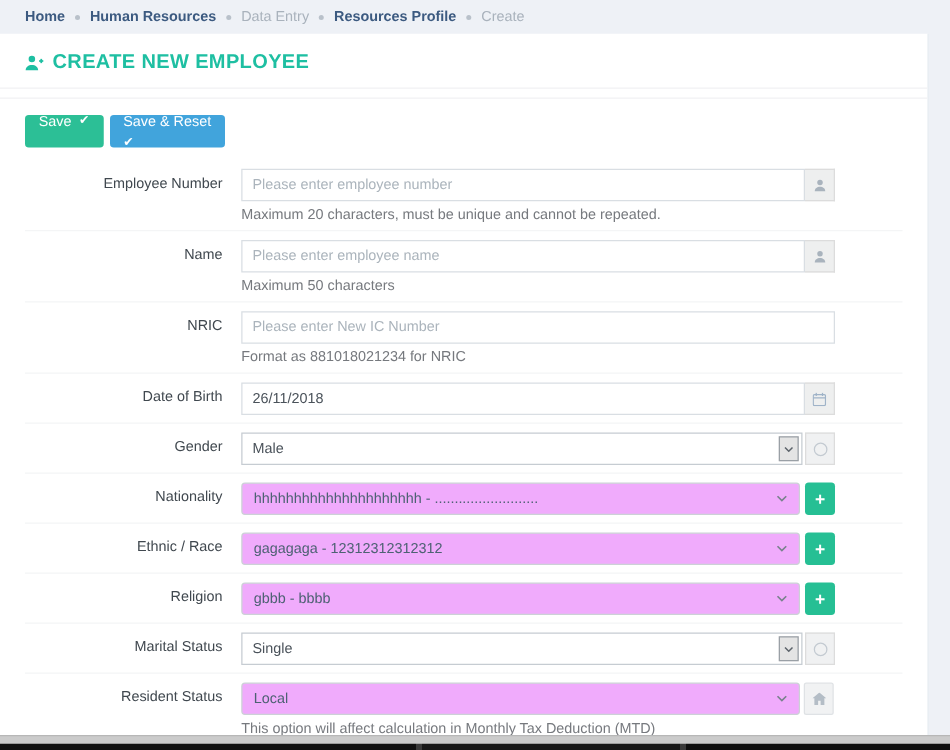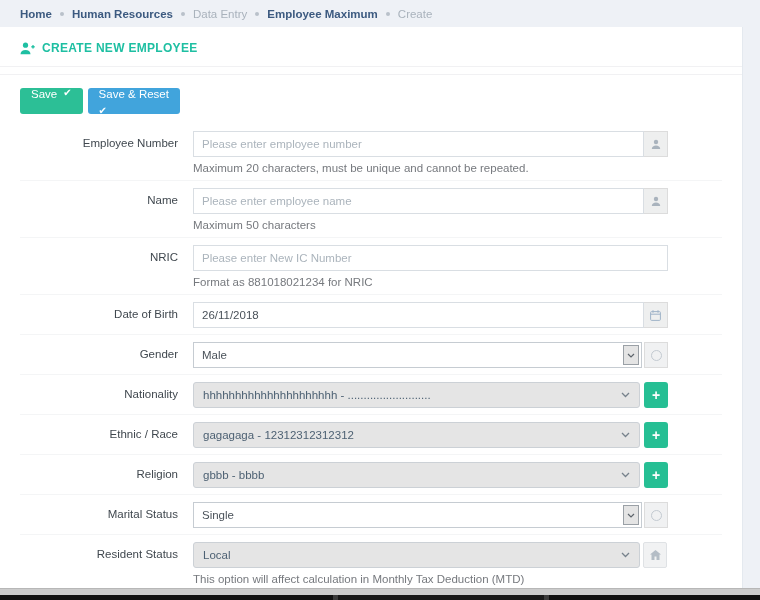--- a/index.html
+++ b/index.html
@@ -10,21 +10,21 @@
     -webkit-font-smoothing:antialiased;
   }
   
   .breadcrumb{position:absolute;top:0;left:0;right:17px;height:27px;display:flex;align-items:center;padding:0 20px;font-size:11.5px;}
   .bc-link{color:#3c5a80;font-weight:700;text-decoration:none;cursor:pointer;}
   .bc-muted{color:#a9b2bc;}
   .bc-sep{width:4px;height:4px;border-radius:50%;background:#b9c1ca;margin:0 8px;flex:none;}
   
   .card{position:absolute;top:27px;left:0;width:742px;bottom:0;background:#fff;border-right:1px solid #e4e9ef;}
   .card-head{padding:14px 20px 11px;border-bottom:1px solid #f1f1f3;display:flex;align-items:center;gap:7px;}
-  .card-title{font-size:12px;font-weight:700;color:#1ebfa2;letter-spacing:.3px;}
+  .card-title{font-size:16px;font-weight:700;color:#1ebfa2;letter-spacing:.3px;}
   .card-sub{height:7px;border-bottom:1px solid #f1f1f3;}
   .card-body{padding:12px 20px 0;}
   
   .toolbar{margin:1px 0 10px;display:flex;}
   .btn{height:26px;padding:0 11px;font-size:11.5px;color:#fff;border:none;border-radius:3px;display:inline-flex;align-items:flex-start;gap:6px;cursor:pointer;font-family:inherit;}
   .btn-save{background:#2cbf96;}
   .btn-reset{background:#41a4dc;margin-left:5px;flex-direction:column;}
   .btn .chk{font-size:10px;line-height:1;}
   
   .form-group{display:flex;align-items:flex-start;padding:7px 0 6px;border-top:1px solid #f4f5f6;}
@@ -35,40 +35,40 @@
   .ti{height:26px;box-sizing:border-box;border:1px solid #d9dee3;padding:0 8px;font-size:11.5px;color:#4a525a;flex:1;min-width:0;outline:none;border-radius:0;font-family:inherit;background:#fff;}
   .ti::placeholder{color:#abb4bc;opacity:1;}
   .addon{width:24px;height:26px;box-sizing:border-box;border:1px solid #dcdcdc;border-left:none;background:#eeefef;display:flex;align-items:center;justify-content:center;flex:none;}
   .addon--det{border-left:1px solid #dcdcdc;margin-left:2px;background:#f0f1f2;}
   .addon--boxed{border:1px solid #dfe2e5;border-radius:2px;margin-left:3px;background:#f1f2f3;}
   .helper{margin-top:5px;font-size:11.5px;color:#76797e;}
   
   .nsel{flex:1;height:26px;box-sizing:border-box;border:1px solid #c6ccd2;background:#fff;display:flex;align-items:center;padding:0 24px 0 8px;position:relative;font-size:11.5px;color:#4a525a;cursor:pointer;}
   .nsel-btn{position:absolute;right:2px;top:2px;width:16px;height:20px;background:#e4e4e4;border:1px solid #9aa0a6;box-sizing:border-box;display:flex;align-items:center;justify-content:center;}
   
-  .csel{width:447px;height:26px;box-sizing:border-box;border:1px solid #ccd1d6;border-radius:3px;display:flex;align-items:center;padding:0 26px 0 9px;position:relative;font-size:11.5px;color:#4d6173;white-space:nowrap;overflow:hidden;cursor:pointer;background:#e5e5e5;}
+  .csel{width:447px;height:26px;box-sizing:border-box;border:1px solid #ccd1d6;border-radius:3px;display:flex;align-items:center;padding:0 26px 0 9px;position:relative;font-size:11.5px;color:#4d6173;white-space:nowrap;overflow:hidden;cursor:pointer;background:#f0abfc;}
   .chev{position:absolute;right:9px;top:50%;transform:translateY(-50%);display:flex;}
   .add-btn{width:24px;height:26px;margin-left:4px;background:#26bf94;border:none;border-radius:3px;color:#fff;display:flex;align-items:center;justify-content:center;flex:none;cursor:pointer;font-size:14px;font-weight:700;line-height:1;font-family:inherit;}
   .ring{width:9px;height:9px;border:1.4px solid #c3cad1;border-radius:50%;}
   
   .hscroll{position:absolute;left:0;right:0;top:588px;height:7px;background:#cbcbcb;border-top:1px solid #b7b7b7;z-index:5;}
   .taskbar{position:absolute;left:0;right:0;top:595px;height:5px;z-index:6;
     background:linear-gradient(90deg,#111 0,#111 333px,#3a3a3a 333px,#3a3a3a 338px,#181818 338px,#181818 544px,#3a3a3a 544px,#3a3a3a 549px,#0f0f0f 549px,#0f0f0f 100%);}
 </style>
 </head>
 <body>
 
 <div class="breadcrumb">
   <span class="bc-link">Home</span>
   <span class="bc-sep"></span>
   <span class="bc-link">Human Resources</span>
   <span class="bc-sep"></span>
   <span class="bc-muted">Data Entry</span>
   <span class="bc-sep"></span>
-  <span class="bc-link">Employee Maximum</span>
+  <span class="bc-link">Resources Profile</span>
   <span class="bc-sep"></span>
   <span class="bc-muted">Create</span>
 </div>
 
 <div class="card">
   <div class="card-head">
     <span style="display:flex;">
       <svg width="15" height="13" viewBox="0 0 15 13">
           <circle cx="5.5" cy="3.2" r="2.6" fill="#1ebfa2"></circle>
           <path d="M0.5 12.2c0-2.8 2.2-4.3 5-4.3s5 1.5 5 4.3z" fill="#1ebfa2"></path>

